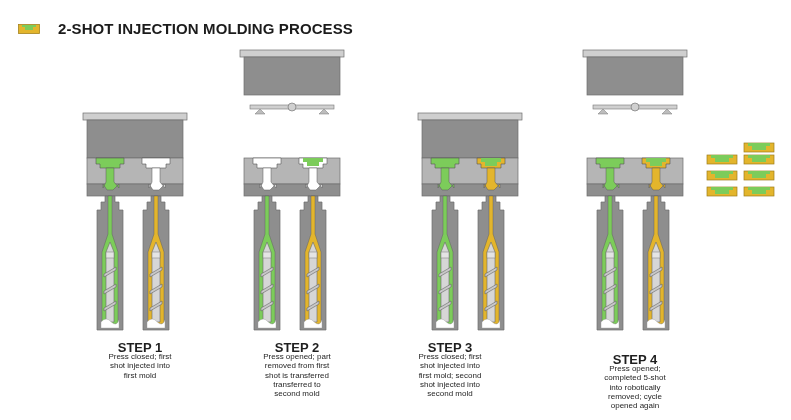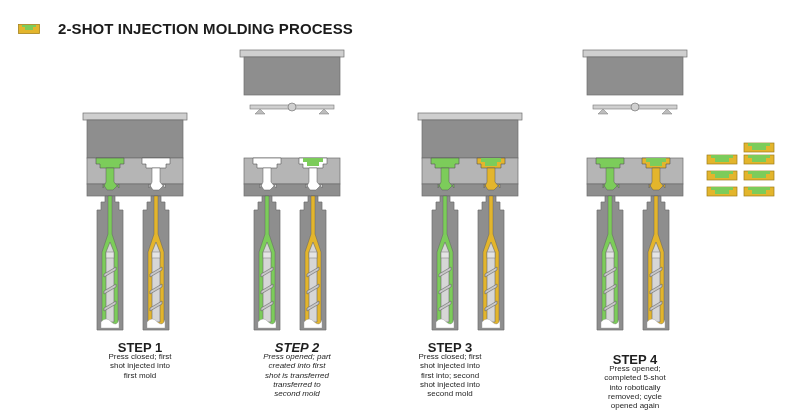--- a/index.html
+++ b/index.html
@@ -152,24 +152,24 @@
       <path d="M711 187 L733 187 L733 190 L729 190 L729 194 L715 194 L715 190 L711 190 Z" fill="#7ccc5a"></path>
       <rect x="744" y="187" width="30" height="9" fill="#e3b52c" stroke="#9d7d1a" stroke-width="0.7"></rect>
       <path d="M748 187 L770 187 L770 190 L766 190 L766 194 L752 194 L752 190 L748 190 Z" fill="#7ccc5a"></path>
     </g>
   </svg>
 
 <div class="caption" style="left:70px;top:343px;">
   <span class="step">STEP 1</span>
   <span id="cap0"><div>Press closed; first</div><div>shot injected into</div><div>first mold</div></span>
 </div>
-<div class="caption" style="left:227px;top:343px;font-style:italic;">
+<div class="caption" style="left:227px;top:343px;">
   <span class="step">STEP 2</span>
-  <span id="cap1"><div>Press opened; part</div><div>created into first</div><div>shot is transferred</div><div>transferred to</div><div>second mold</div></span>
+  <span id="cap1"><div>Press opened; part</div><div>removed from first</div><div>shot is transferred</div><div>transferred to</div><div>second mold</div></span>
 </div>
 <div class="caption" style="left:380px;top:343px;">
   <span class="step">STEP 3</span>
-  <span id="cap2"><div>Press closed; first</div><div>shot injected into</div><div>first into; second</div><div>shot injected into</div><div>second mold</div></span>
+  <span id="cap2"><div>Press closed; first</div><div>shot injected into</div><div>first mold; second</div><div>shot injected into</div><div>second mold</div></span>
 </div>
 <div class="caption" style="left:565px;top:355px;">
   <span class="step">STEP 4</span>
   <span id="cap3"><div>Press opened;</div><div>completed 5-shot</div><div>into robotically</div><div>removed; cycle</div><div>opened again</div></span>
 </div>
 
 </body></html>

